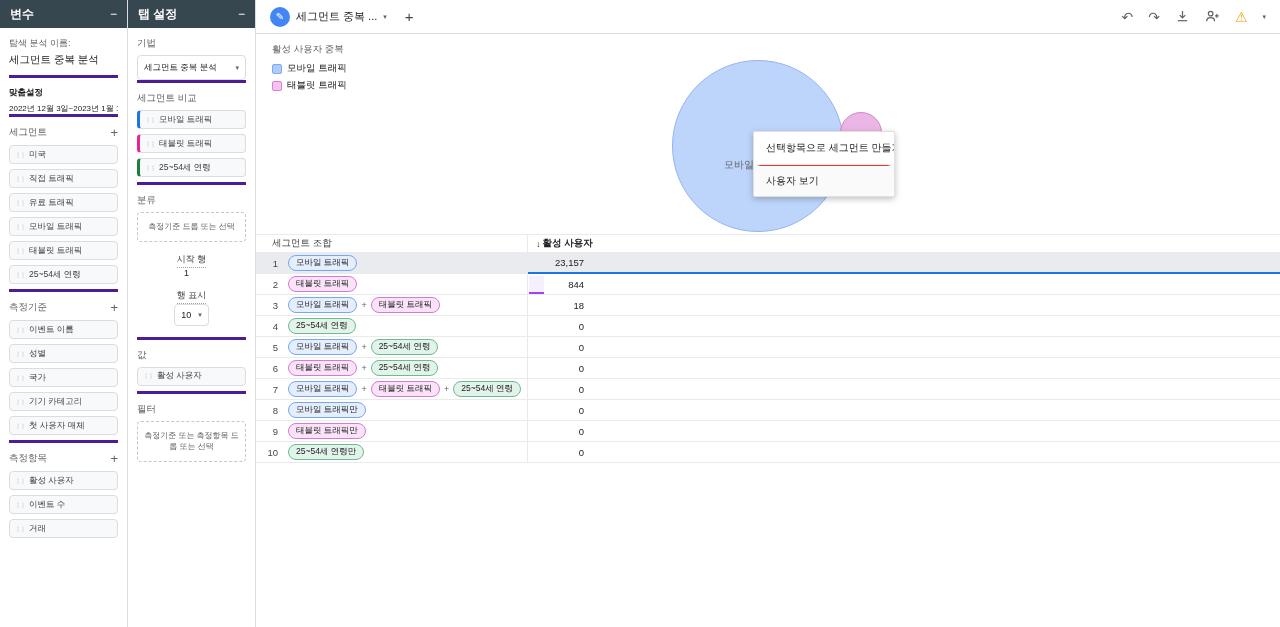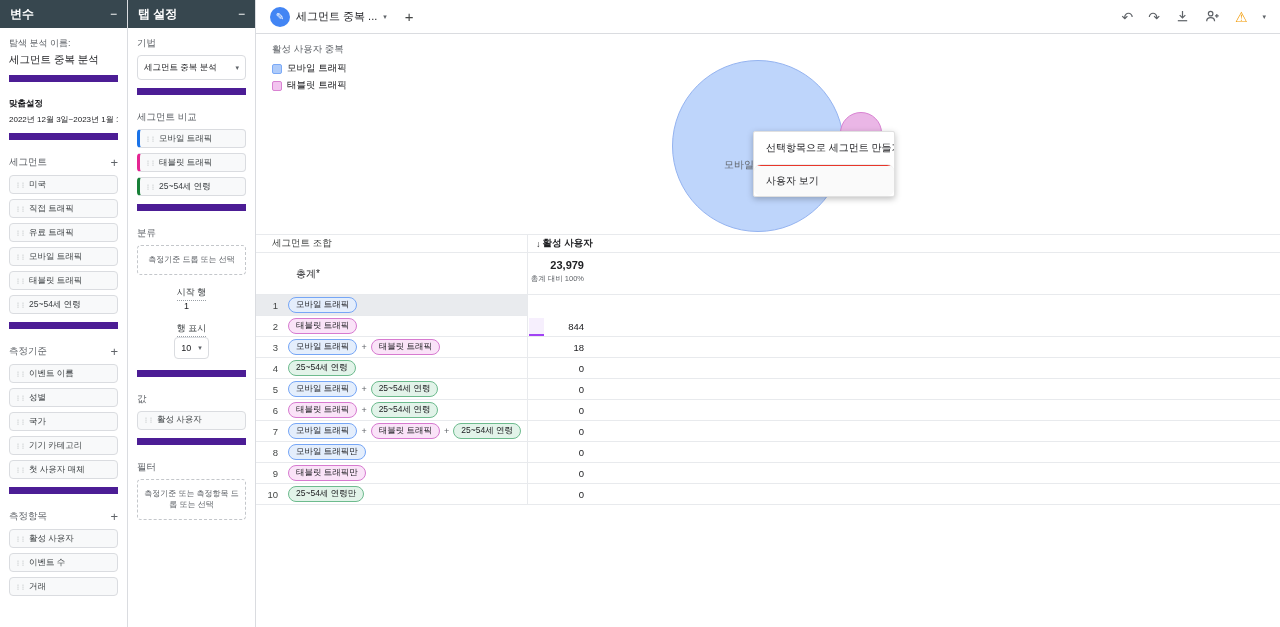--- a/index.html
+++ b/index.html
@@ -10,21 +10,21 @@
   
   .panel { width:128px; flex:0 0 128px; border-right:1px solid #dadce0; background:#fff; display:flex; flex-direction:column; }
   .panel-header { background:var(--header-dark,#37474f); color:#fff; height:28px; flex:0 0 28px;
     display:flex; align-items:center; justify-content:space-between; padding:0 10px;
     font-size:12px; font-weight:bold; }
   .minimize { cursor:pointer; font-size:12px; font-weight:normal; }
   .panel-body { padding:9px 9px; flex:1; overflow:hidden; }
 
   .sub-label { font-size:9px; color:#5f6368; }
   .exp-name { font-size:10.5px; color:#202124; margin:3px 0 8px; white-space:nowrap; overflow:hidden; }
-  .p-sec { border-top:7px solid #4c1d95; margin-top:8px; padding-top:16px; }
+  .p-sec { border-top:3px solid #4c1d95; padding-top:9px; }
   .custom-label { font-size:8.5px; font-weight:bold; color:#202124; }
   .date-range { display:flex; align-items:center; gap:2px; font-size:8px; color:#202124;
     margin-top:4px; white-space:nowrap; overflow:hidden; cursor:pointer; }
   .caret { font-size:7px; color:#5f6368; flex:0 0 auto; }
 
   .sec-head { display:flex; justify-content:space-between; align-items:center; margin-bottom:6px; }
   .sec-title { font-size:9.5px; color:#5f6368; }
   .add-btn { font-size:13px; color:#5f6368; line-height:1; cursor:pointer; }
 
   .var-item { height:19px; margin-bottom:5px; border:1px solid #dadce0; border-radius:4px;
@@ -325,34 +325,30 @@
       </div>
 
       <div class="results-table">
         <div class="t-head">
           <div class="th-left">세그먼트 조합</div>
           <div class="th-right">
             <span class="sort-arrow">↓</span>
             <span>활성 사용자</span>
           </div>
         </div>
-        <div class="t-total">
-          <div class="tt-left">총계*</div>
-          <div class="tt-right">
-            <div class="num-col tt-num">23,979</div>
-            <div class="num-col tt-note">총계 대비 100%</div>
-          </div>
-        </div>
         <div id="table-rows">
             <div class="t-row row-selected">
               <div class="tr-left">
                 <span class="row-num">1</span>
                 <span class="chips">
                   <span class="chip" style="background: rgb(228, 238, 252); border-color: rgb(118, 166, 246);">모바일 트래픽</span>
                 </span>
+              </div>
+              <div class="tr-right">
+                <span class="num-col cell-value">23,157</span>
               </div>
             </div>
             <div class="t-row">
               <div class="tr-left">
                 <span class="row-num">2</span>
                 <span class="chips">
                   <span class="chip" style="background: rgb(250, 227, 248); border-color: rgb(215, 122, 208);">태블릿 트래픽</span>
                 </span>
               </div>
               <div class="tr-right">

